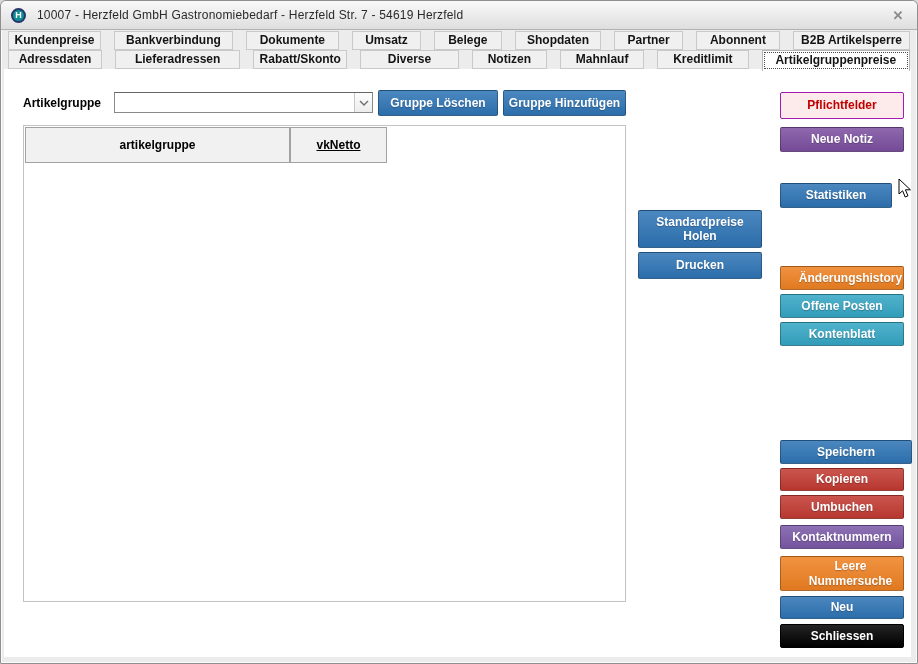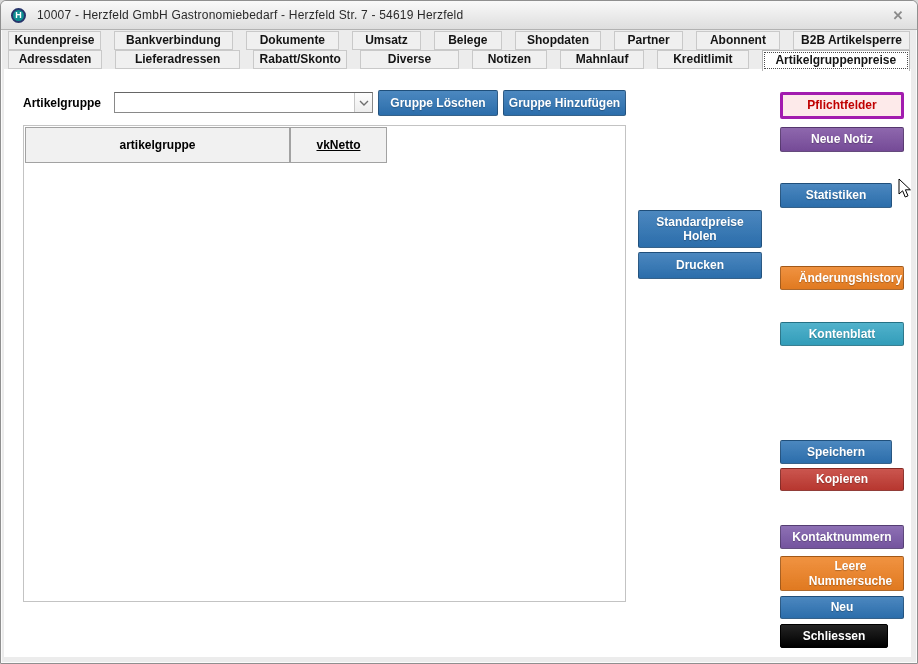--- a/index.html
+++ b/index.html
@@ -69,21 +69,21 @@
   }
   .blue{background-color:#2e74b5;}
   .orange{background-color:#ee8122;padding-left:20px;}
   .teal{background-color:#35a6c4;}
   .red{background-color:#c23a32;}
   .purple{background-color:#7c4fa0;}
   .purple2{background-color:#7b59a8;}
   .black{background-color:#000;border-color:#000;}
   .pink{
     background-color:#fdeaea;background-image:none;color:#c00000;
-    border:3px solid #a21caf;text-shadow:none;
+    border:1px solid #a21caf;text-shadow:none;
   }
   
   .grid{
     position:absolute;left:22px;top:124px;width:603px;height:477px;
     background:#fff;border:1px solid #c3c3c3;
   }
   .grid-head{
     position:absolute;top:1px;height:36px;background:#f1f1f1;
     border:1px solid #a2a2a2;font-size:12px;font-weight:bold;color:#000;
     display:flex;align-items:center;justify-content:center;
@@ -148,27 +148,29 @@
     <div class="grid-head col2">vkNetto</div>
   </div>
 
   <div class="btn blue" style="left:637px;top:209px;width:124px;height:38px;">Standardpreise Holen</div>
   <div class="btn blue" style="left:637px;top:251px;width:124px;height:27px;">Drucken</div>
 
   <div class="btn pink" style="left:779px;top:91px;width:124px;height:27px;">Pflichtfelder</div>
   <div class="btn purple" style="left:779px;top:126px;width:124px;height:25px;">Neue Notiz</div>
   <div class="btn blue" style="left:779px;top:182px;width:112px;height:25px;">Statistiken</div>
   <div class="btn orange" style="left:779px;top:265px;width:124px;height:24px;">Änderungshistory</div>
+  <div class="btn teal" style="left:779px;top:293px;width:124px;height:24px;">Offene Posten</div>
   <div class="btn teal" style="left:779px;top:321px;width:124px;height:24px;">Kontenblatt</div>
-  <div class="btn blue" style="left:779px;top:439px;width:112px;height:24px;">Speichern</div>
+  <div class="btn blue" style="left:779px;top:439px;width:132px;height:24px;">Speichern</div>
   <div class="btn red" style="left:779px;top:467px;width:124px;height:23px;">Kopieren</div>
+  <div class="btn red" style="left:779px;top:494px;width:124px;height:24px;">Umbuchen</div>
   <div class="btn purple2" style="left:779px;top:524px;width:124px;height:24px;">Kontaktnummern</div>
   <div class="btn orange" style="left:779px;top:555px;width:124px;height:35px;">Leere Nummersuche</div>
   <div class="btn blue" style="left:779px;top:595px;width:124px;height:23px;">Neu</div>
-  <div class="btn black" style="left:779px;top:623px;width:108px;height:24px;">Schliessen</div>
+  <div class="btn black" style="left:779px;top:623px;width:124px;height:24px;">Schliessen</div>
 
   <div class="cursor">
     <svg width="14" height="21" viewBox="0 0 14 21">
       <path d="M1 1 L1 16 L4.6 12.8 L7.2 19 L10 17.8 L7.4 11.8 L12.4 11.8 Z" fill="#ffffff" stroke="#000000" stroke-width="1"></path>
     </svg>
   </div>
 
 </div>
 
 </body></html>

